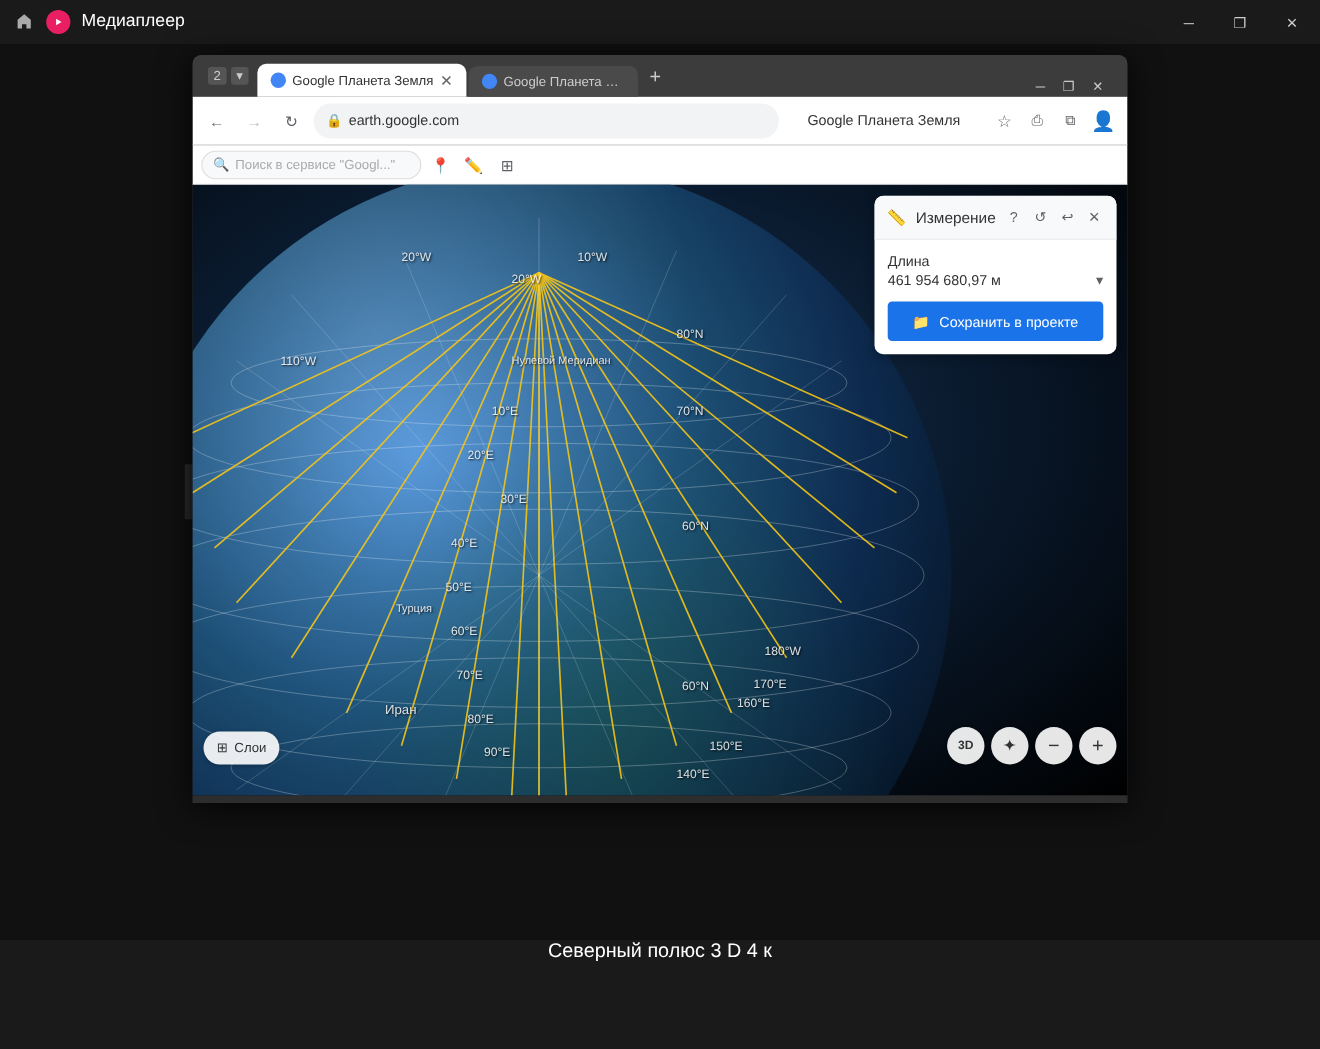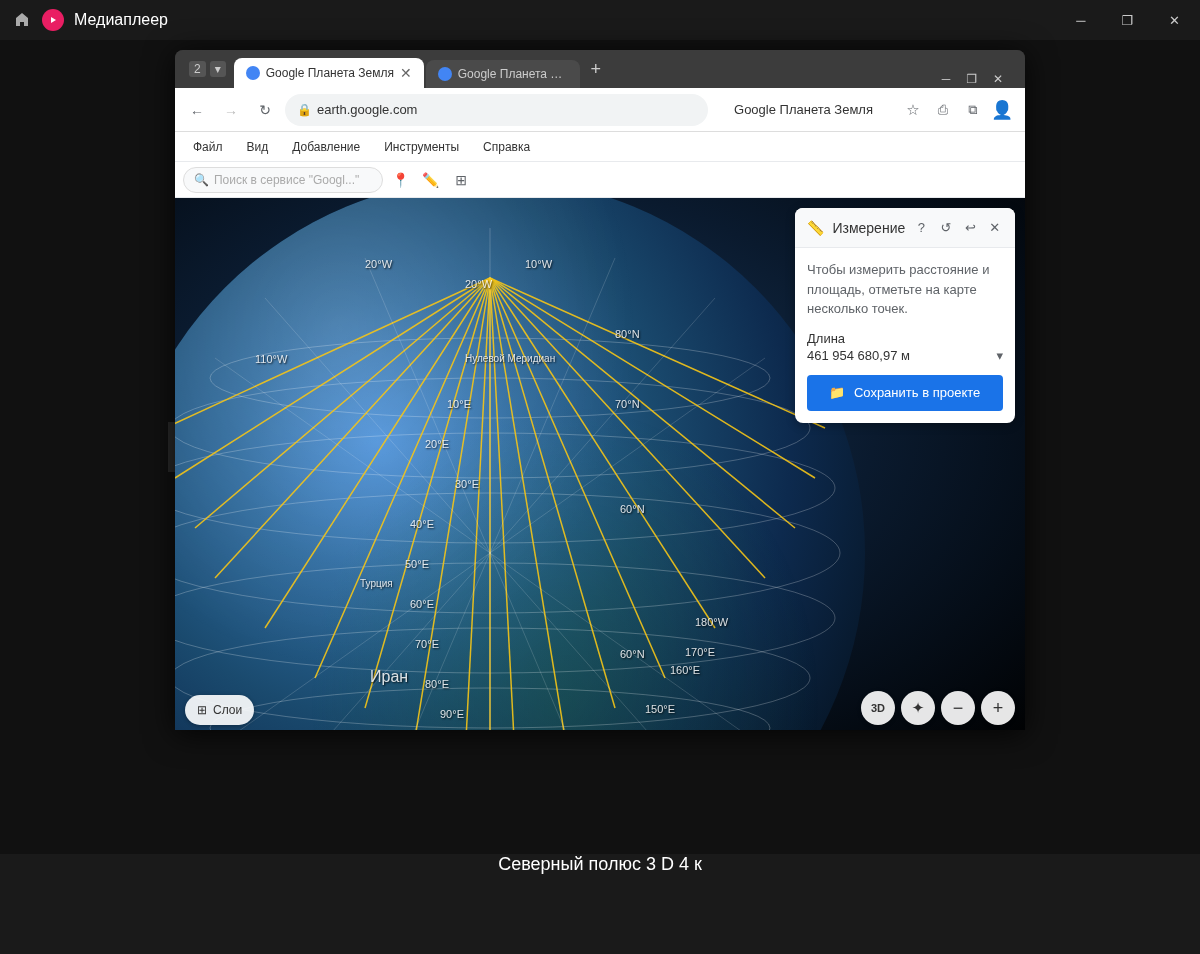--- a/index.html
+++ b/index.html
@@ -607,27 +607,20 @@
       </div>
       <span id="page-title-bar">Google Планета Земля</span>
       <div class="toolbar-right">
         <div class="toolbar-btn" style="font-size:15px;">☆</div>
         <div class="toolbar-btn" style="font-size:13px;">⎙</div>
         <div class="toolbar-btn" style="font-size:13px;">⧉</div>
         <div class="toolbar-btn" style="font-size:18px;">👤</div>
       </div>
     </div>
 
-    <div id="browser-menubar">
-      <span class="menu-item">Файл</span>
-      <span class="menu-item">Вид</span>
-      <span class="menu-item">Добавление</span>
-      <span class="menu-item">Инструменты</span>
-      <span class="menu-item">Справка</span>
-    </div>
 
     <div id="browser-secondary-toolbar">
       <div class="search-box">
         <span style="color:#aaa;font-size:12px;">🔍</span>
         <span style="font-size:12px;color:#aaa;">Поиск в сервисе "Googl..."</span>
       </div>
       <div class="secondary-icon">📍</div>
       <div class="secondary-icon">✏️</div>
       <div class="secondary-icon">⊞</div>
     </div>
@@ -697,33 +690,32 @@
       <div class="earth-label" style="top:418px;left:520px;">180°W</div>
       <div class="earth-label" style="top:155px;left:80px;">110°W</div>
       <div class="earth-label" style="top:60px;left:190px;">20°W</div>
 
       <div class="earth-label" style="top:130px;left:440px;">80°N</div>
       <div class="earth-label" style="top:200px;left:440px;">70°N</div>
       <div class="earth-label" style="top:305px;left:445px;">60°N</div>
       <div class="earth-label" style="top:450px;left:445px;">60°N</div>
 
       <div class="earth-label" style="top:380px;left:185px;font-size:10px;">Турция</div>
-      <div class="earth-label" style="top:470px;left:175px;font-size:16px;margin-left:20px;">Иран</div>
+      <div class="earth-label" style="top:470px;left:175px;font-size:12px;">Иран</div>
 
       <div id="measurement-panel">
         <div id="measurement-header">
           <span class="panel-icon">📏</span>
           <span class="panel-title">Измерение</span>
           <div class="panel-action-btn">?</div>
           <div class="panel-action-btn">↺</div>
           <div class="panel-action-btn">↩</div>
           <div class="panel-action-btn">✕</div>
         </div>
         <div id="measurement-body">
-          <p class="hint-text">Чтобы измерить расстояние и площадь, отметьте на карте несколько точек.</p>
           <div class="length-label">Длина</div>
           <div class="length-value">
             <span>461 954 680,97 м</span>
             <span style="color:#5f6368;cursor:pointer;">▾</span>
           </div>
           <button class="save-btn">
             <span>📁</span>
             <span>Сохранить в проекте</span>
           </button>
         </div>

